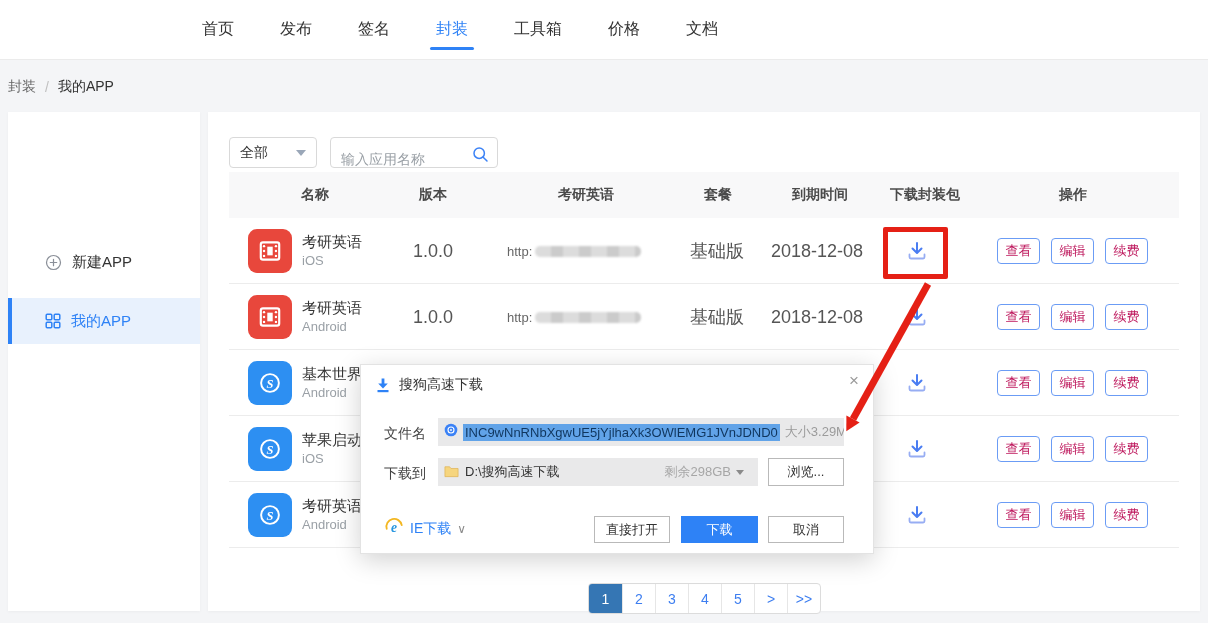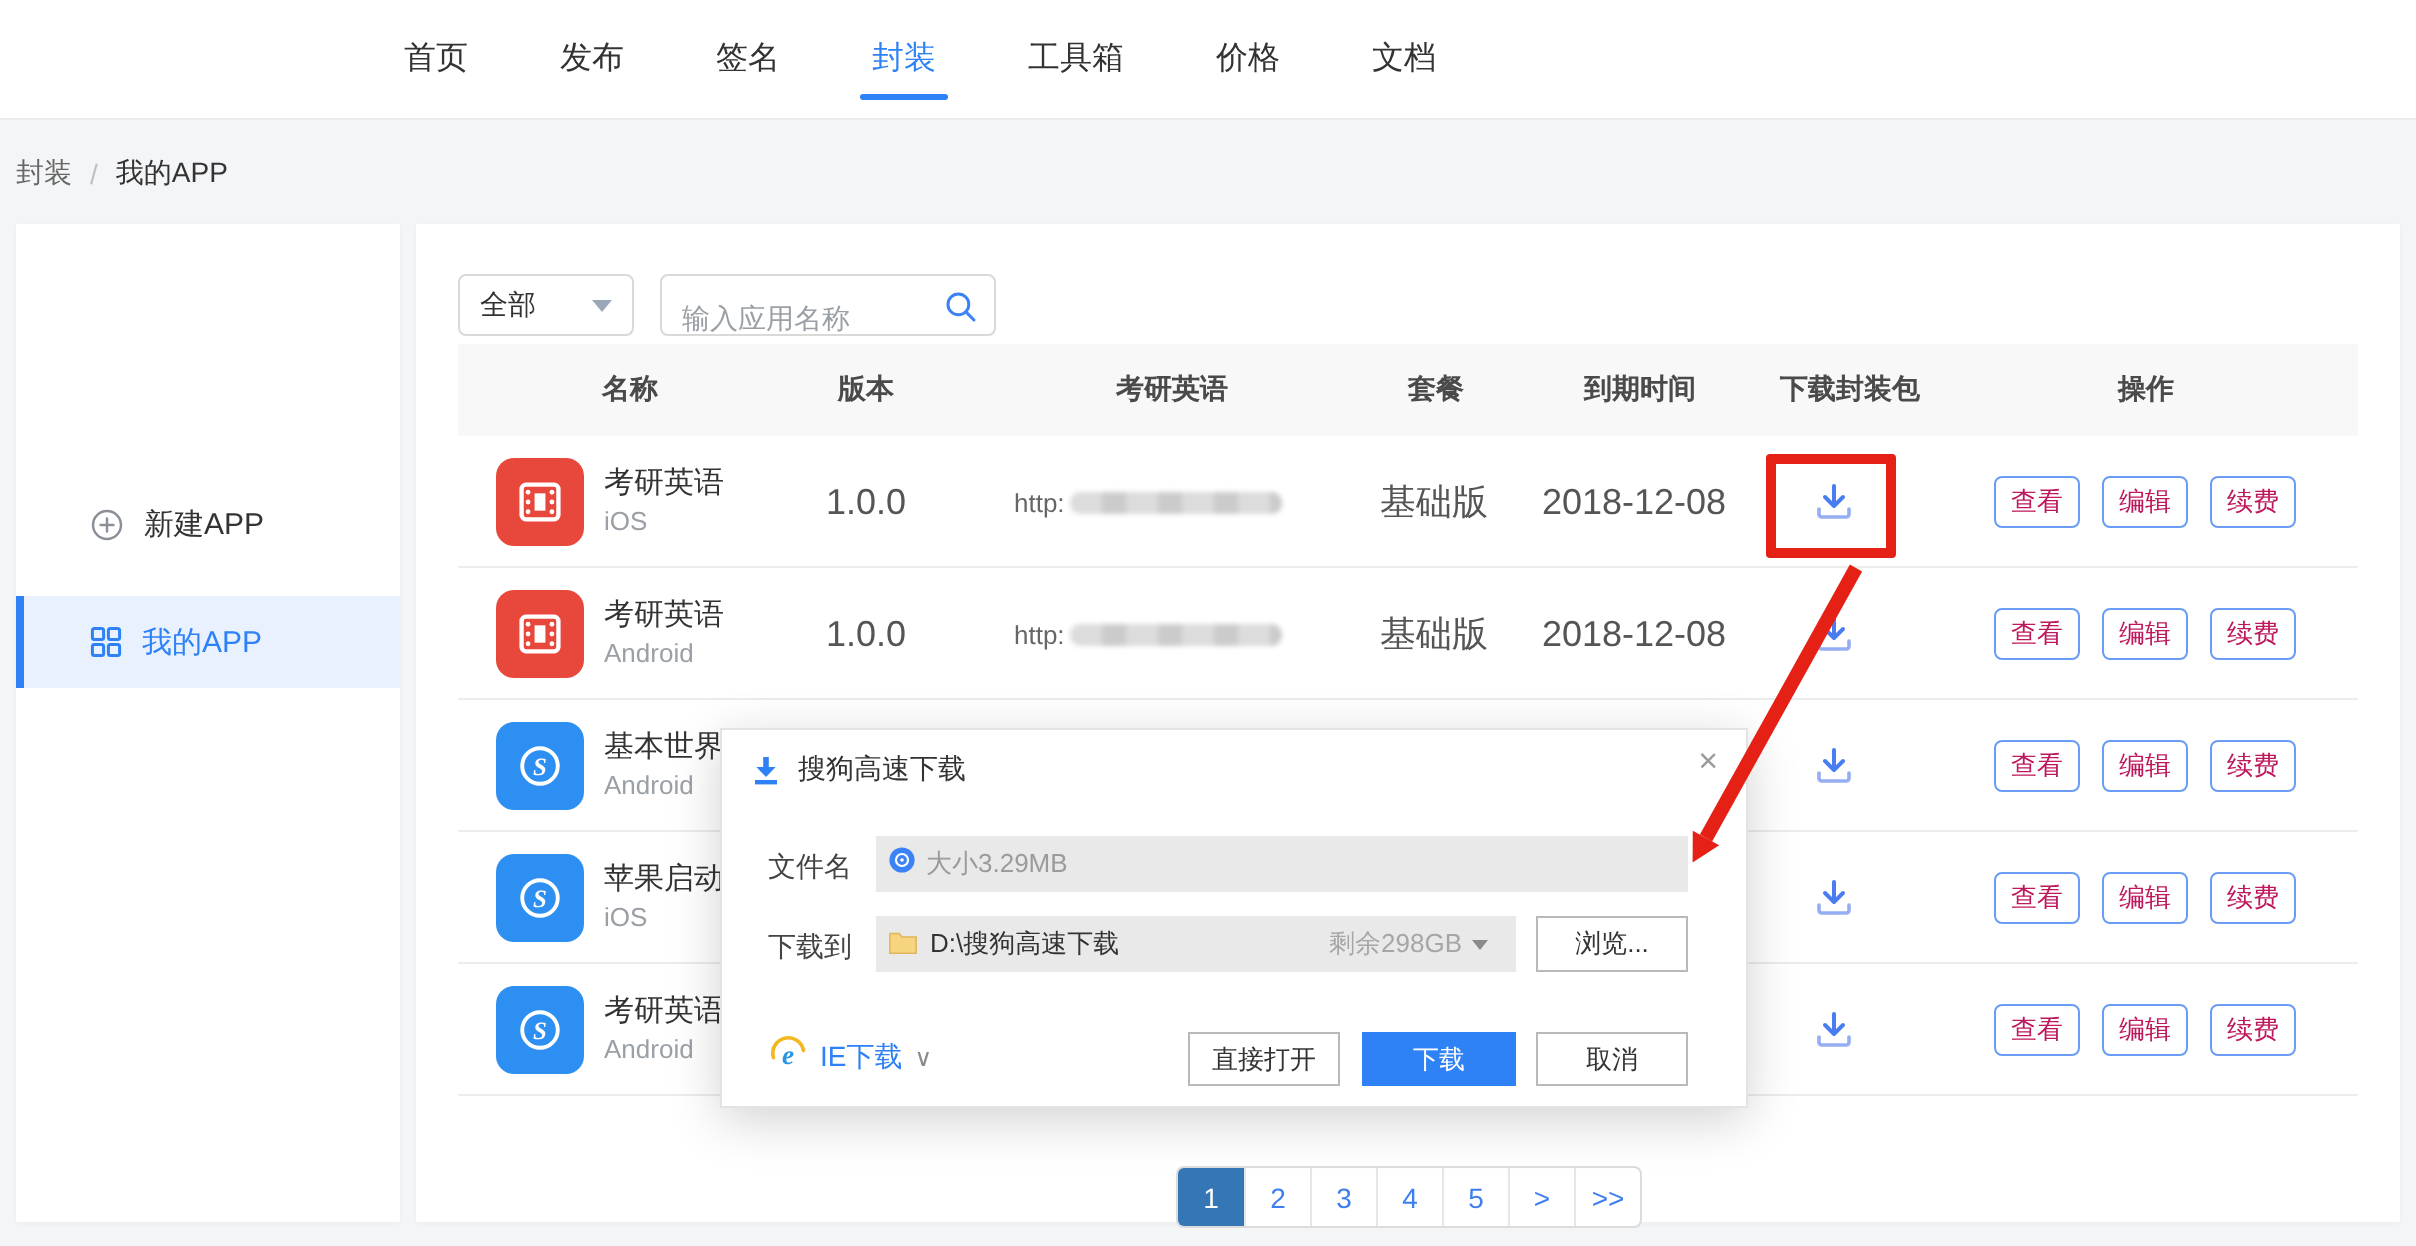--- a/index.html
+++ b/index.html
@@ -351,20 +351,21 @@
 
     <span class="dlg-label fn">文件名</span>
     <div class="fname-field">
       <span>
         <svg width="14" height="14" viewBox="0 0 14 14">
             <circle cx="7" cy="7" r="6.3" fill="#3b82f6"></circle>
             <circle cx="7" cy="7" r="3" fill="none" stroke="#fff" stroke-width="1.1"></circle>
             <circle cx="7" cy="7" r="0.9" fill="#fff"></circle>
           </svg>
       </span>
+      <span class="sel">INC9wNnRNbXgwUE5jYjlhaXk3OWlEMG1JVnJDND0</span>
       <span class="fsize">大小3.29MB</span>
     </div>
 
     <span class="dlg-label dest">下载到</span>
     <div class="dest-field">
       <span>
         <svg width="15" height="14" viewBox="0 0 16 14">
             <path d="M1 2.5h5l1.4 1.8H15V13H1z" fill="#f6d57e" stroke="#dfb45a" stroke-width="0.8"></path>
           </svg>
       </span>

